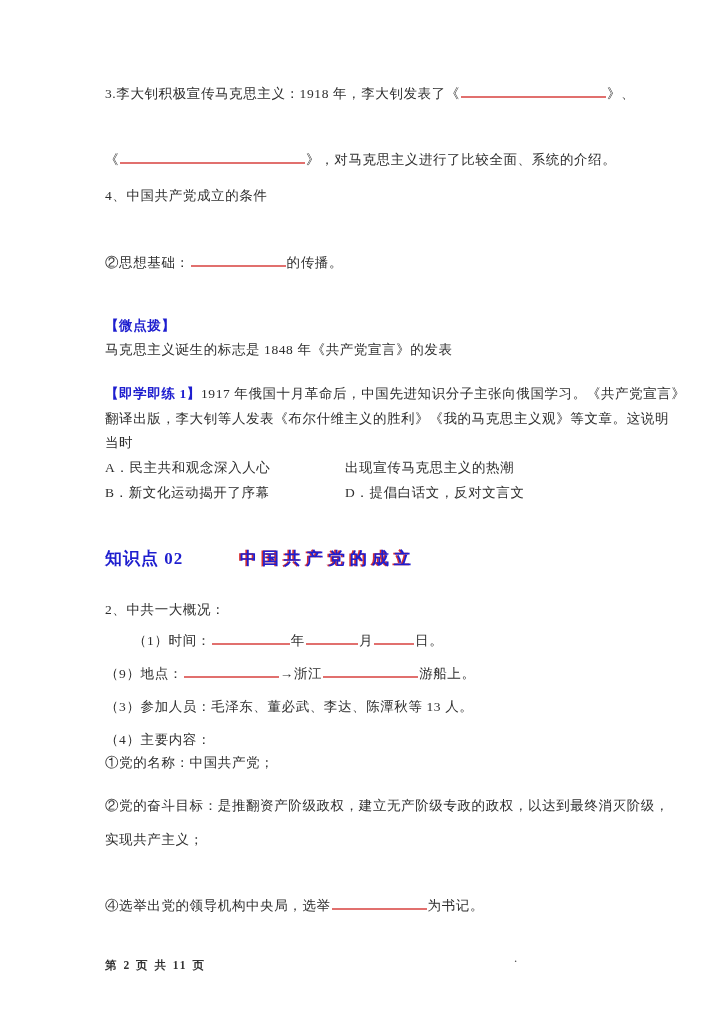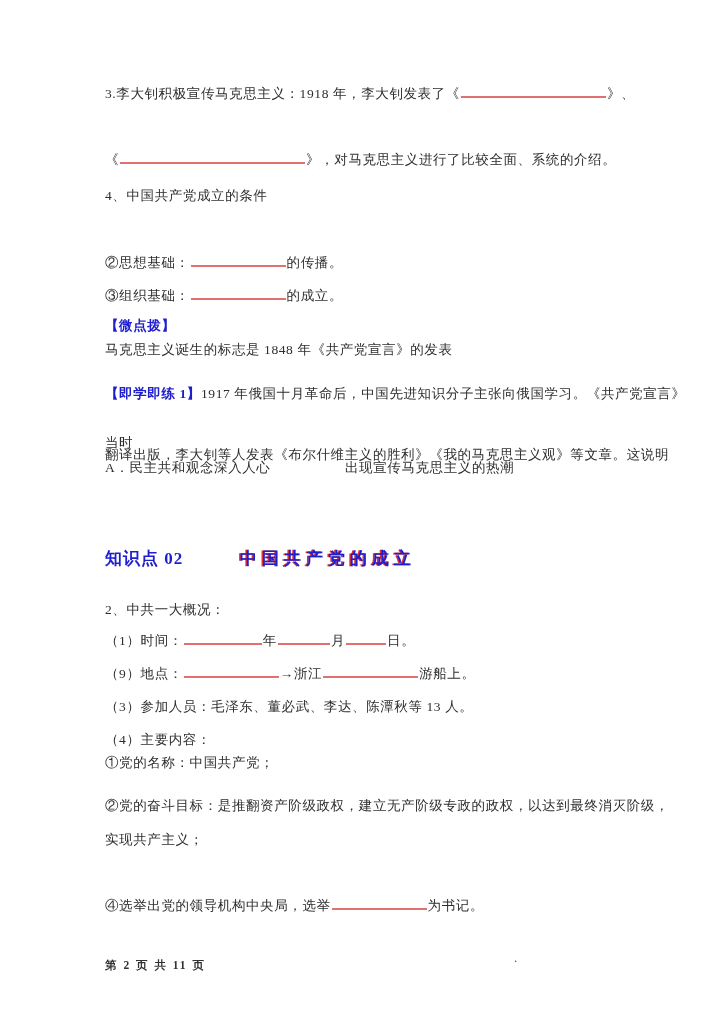--- a/index.html
+++ b/index.html
@@ -56,30 +56,30 @@
 </head>
 <body>
 
 <div class="page">
   <div class="footer">第 2 页 共 11 页</div>
   <span class="stray-dot">.</span>
 <div class="line" style="top: 84px;"><span class="run">3.李大钊积极宣传马克思主义：1918 年，李大钊发表了《</span><span class="blank" style="width: 145px;"></span><span class="run">》、</span></div>
     <div class="line" style="top: 150px;"><span class="run">《</span><span class="blank" style="width: 185px;"></span><span class="run">》，对马克思主义进行了比较全面、系统的介绍。</span></div>
     <div class="line" style="top: 186px;"><span class="run">4、中国共产党成立的条件</span></div>
     <div class="line" style="top: 253px;"><span class="run">②思想基础：</span><span class="blank" style="width: 95px;"></span><span class="run">的传播。</span></div>
-    <div class="line" style="top: 286px;"><span class="run">③组织基础：</span><span class="blank" style="width: 95px;"></span><span class="run">的成立。</span></div>
     <div class="line" style="top: 316px;"><span class="run blue-bold">【微点拨】</span></div>
     <div class="line" style="top: 340px;"><span class="run">马克思主义诞生的标志是 1848 年《共产党宣言》的发表</span></div>
     <div class="line" style="top: 384px;"><span class="run blue-bold">【即学即练 1】</span><span class="run">1917 年俄国十月革命后，中国先进知识分子主张向俄国学习。《共产党宣言》</span></div>
-    <div class="line" style="top: 409px; margin-top: 36px;"><span class="run">翻译出版，李大钊等人发表《布尔什维主义的胜利》《我的马克思主义观》等文章。这说明</span></div>
+    <div class="line" style="top: 409px;"><span class="run">翻译出版，李大钊等人发表《布尔什维主义的胜利》《我的马克思主义观》等文章。这说明</span></div>
     <div class="line" style="top: 433px;"><span class="run">当时</span></div>
     <div class="line" style="top: 458px;"><span class="run">A．民主共和观念深入人心</span><span class="run" style="position: absolute; left: 240px;">出现宣传马克思主义的热潮</span></div>
+    <div class="line" style="top: 483px;"><span class="run">B．新文化运动揭开了序幕</span><span class="run" style="position: absolute; left: 240px;">D．提倡白话文，反对文言文</span></div>
     <div class="line kp-line" style="top: 549px;"><span class="run kp-label">知识点 02</span><span class="run kp-title" style="position: absolute; left: 135px;">中国共产党的成立</span></div>
     <div class="line" style="top: 600px;"><span class="run">2、中共一大概况：</span></div>
-    <div class="line" style="top: 631px;"><span class="run">（1）时间：</span><span class="blank" style="width: 78px;"></span><span class="run">年</span><span class="blank" style="width: 52px;"></span><span class="run">月</span><span class="blank" style="width: 40px;"></span><span class="run">日。</span></div>
+    <div class="line" style="top: 631px; margin-left: 28px;"><span class="run">（1）时间：</span><span class="blank" style="width: 78px;"></span><span class="run">年</span><span class="blank" style="width: 52px;"></span><span class="run">月</span><span class="blank" style="width: 40px;"></span><span class="run">日。</span></div>
     <div class="line" style="top: 664px;"><span class="run">（9）地点：</span><span class="blank" style="width: 95px;"></span><span class="run">→浙江</span><span class="blank" style="width: 95px;"></span><span class="run">游船上。</span></div>
     <div class="line" style="top: 697px;"><span class="run">（3）参加人员：毛泽东、董必武、李达、陈潭秋等 13 人。</span></div>
     <div class="line" style="top: 730px;"><span class="run">（4）主要内容：</span></div>
     <div class="line" style="top: 753px;"><span class="run">①党的名称：中国共产党；</span></div>
     <div class="line" style="top: 796px;"><span class="run">②党的奋斗目标：是推翻资产阶级政权，建立无产阶级专政的政权，以达到最终消灭阶级，</span></div>
     <div class="line" style="top: 830px;"><span class="run">实现共产主义；</span></div>
     <div class="line" style="top: 896px;"><span class="run">④选举出党的领导机构中央局，选举</span><span class="blank" style="width: 95px;"></span><span class="run">为书记。</span></div>
   </div>
 
 </body></html>

